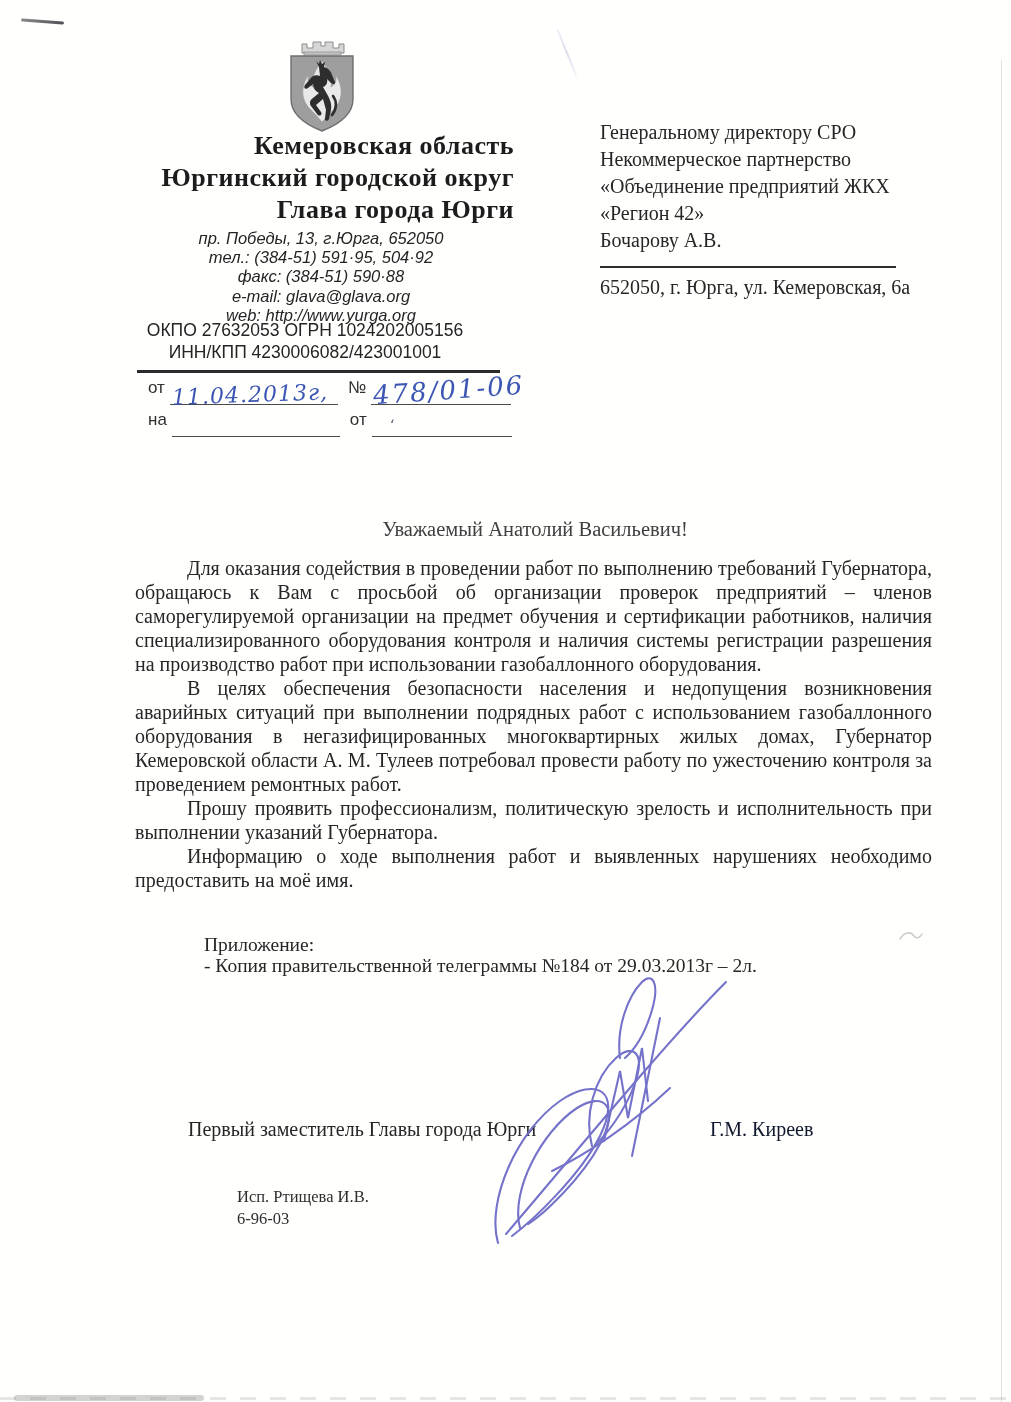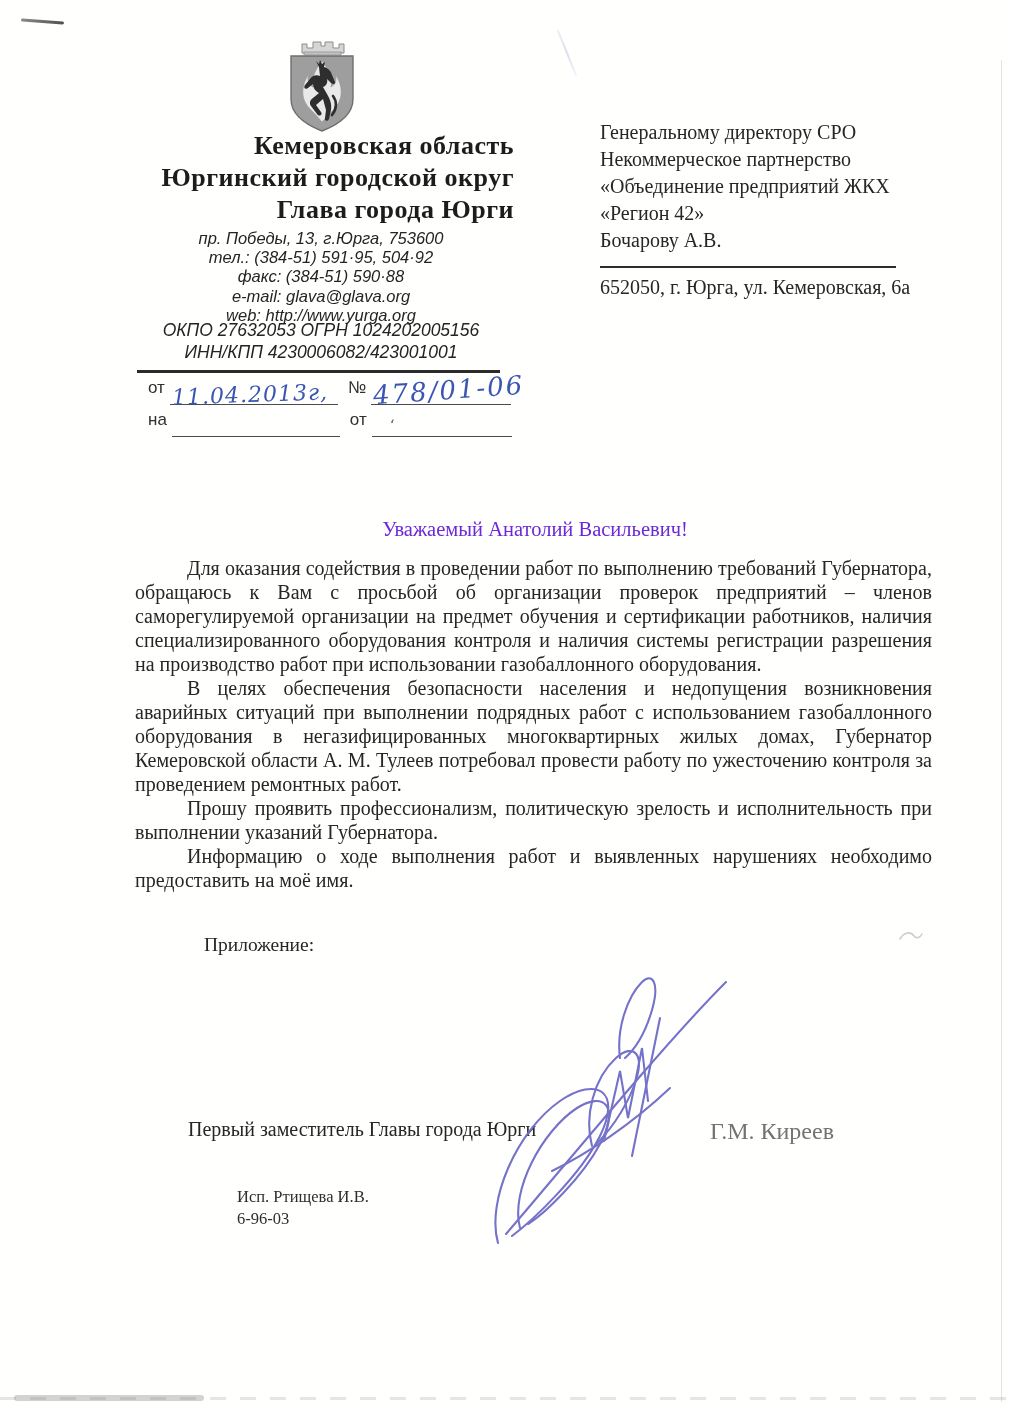--- a/index.html
+++ b/index.html
@@ -19,22 +19,22 @@
     background:repeating-linear-gradient(90deg, rgba(140,140,135,.45) 0 16px, transparent 16px 30px); }
   .bottom-blob { position:absolute; bottom:1px; left:14px; width:190px; height:6px;
     background:rgba(130,130,125,.35); border-radius:3px; }
 
   
   .emblem { position:absolute; left:282px; top:36px; }
   .lh-titles { position:absolute; left:128px; top:130px; width:386px; text-align:right;
     font-weight:bold; font-size:26px; line-height:32px; color:#1c1c1c; letter-spacing:.5px; }
   .lh-contact { position:absolute; left:128px; top:229px; width:386px; text-align:center;
     font-family:"Liberation Sans", sans-serif; font-style:italic; font-size:16.5px; line-height:19.2px; color:#242424; }
-  .lh-registry { position:absolute; left:128px; top:319px; width:386px; text-align:center;
-    font-family:"Liberation Sans", sans-serif; font-style:italic; font-size:17.5px; line-height:22px; color:#242424; }
+  .lh-registry { position:absolute; left:112px; top:319px; width:386px; text-align:center;
+    font-family:"Liberation Sans", sans-serif; font-size:17.5px; line-height:22px; color:#242424; }
   .lh-rule { position:absolute; left:137px; top:370px; width:363px; height:3px; background:#2b2b2b; }
 
   
   .ref-row { position:absolute; left:148px; width:380px; display:flex; align-items:flex-start;
     font-family:"Liberation Sans", sans-serif; font-size:17px; color:#303030; }
   .ref-row-1 { top:378px; }
   .ref-row-2 { top:410px; }
   .ref-label { padding-bottom:2px; }
   .uline { display:inline-block; border-bottom:1.6px solid #4a4a4a; height:26px; position:relative; }
   .uline-a { width:168px; margin-left:5px; }
@@ -47,30 +47,30 @@
   .hw-tick { position:absolute; bottom:2px; left:18px; font-size:15px; color:#5a5a70; font-style:normal; }
 
   
   .recipient { position:absolute; left:600px; top:119px; width:340px;
     font-size:20px; line-height:27px; color:#262626; }
   .recipient-rule { width:296px; height:0; border-top:2px solid #2d2d2d; margin-top:12px; }
   .recipient-address { margin-top:6px; font-size:20px; }
 
   
   .salutation { position:absolute; left:135px; top:518px; width:800px; text-align:center;
-    font-size:20.5px; color:#6d28d9; }
+    font-size:20.5px; color:#404040; }
   .body-text { position:absolute; left:135px; top:556px; width:797px; }
   .body-text p { margin:0; font-size:20px; line-height:24px; text-align:justify;
     text-indent:52px; color:#262626; }
   .attachment { position:absolute; left:184px; top:934px; width:640px;
     font-size:19.5px; line-height:21px; color:#262626;margin-left:20px; }
 
   
   .sig-title { position:absolute; left:188px; top:1118px; font-size:20px; color:#262626; }
-  .sig-name { position:absolute; left:710px; top:1118px; font-size:24px; color:#737373;font-family:Liberation Serif, serif; }
+  .sig-name { position:absolute; left:710px; top:1118px; font-size:20px; color:#0f172a;font-family:Liberation Serif, serif; }
   .sig-scrawl { position:absolute; left:492px; top:966px; z-index:3; }
   .executor { position:absolute; left:198px; top:1186px; font-size:16.5px; line-height:22px; color:#2e2e2e;margin-left:39px; }
 </style>
 </head>
 <body>
 
 <div class="page">
 
   <div class="artifact-stroke"></div>
   <div class="artifact-scratch"></div>
@@ -90,21 +90,21 @@
     <path d="M51,60 c4,5 4,13 -1,19" stroke="#2e2e2e" stroke-width="2.6" fill="none" stroke-linecap="round"></path>
   </svg>
 
   <div class="lh-titles">
     <div>Кемеровская область</div>
     <div>Юргинский городской округ</div>
     <div>Глава города Юрги</div>
   </div>
 
   <div class="lh-contact">
-    <div>пр. Победы, 13, г.Юрга, 753600</div>
+    <div>пр. Победы, 13, г.Юрга, 652050</div>
     <div>тел.: (384-51) 591·95, 504·92</div>
     <div>факс: (384-51) 590·88</div>
     <div>e-mail: glava@glava.org</div>
     <div>web: http://www.yurga.org</div>
   </div>
 
   <div class="lh-registry">
     <div>ОКПО 27632053 ОГРН 1024202005156</div>
     <div>ИНН/КПП 4230006082/423001001</div>
   </div>
@@ -145,20 +145,21 @@
 
   <div class="body-text">
     <p>Для оказания содействия в проведении работ по выполнению требований Губернатора, обращаюсь к Вам с просьбой об организации проверок предприятий – членов саморегулируемой организации на предмет обучения и сертификации работников, наличия специализированного оборудования контроля и наличия системы регистрации разрешения на производство работ при использовании газобаллонного оборудования.</p>
     <p>В целях обеспечения безопасности населения и недопущения возникновения аварийных ситуаций при выполнении подрядных работ с использованием газобаллонного оборудования в негазифицированных многоквартирных жилых домах, Губернатор Кемеровской области А. М. Тулеев потребовал провести работу по ужесточению контроля за проведением ремонтных работ.</p>
     <p>Прошу проявить профессионализм, политическую зрелость и исполнительность при выполнении указаний Губернатора.</p>
     <p>Информацию о ходе выполнения работ и выявленных нарушениях необходимо предоставить на моё имя.</p>
   </div>
 
   <div class="attachment">
     <div>Приложение:</div>
+    <div>- Копия правительственной телеграммы №184 от 29.03.2013г – 2л.</div>
   </div>
 
   <svg class="sig-scrawl" width="242" height="284" viewBox="0 0 242 284">
     <g fill="none" stroke="#6e6bc7" stroke-width="2.1" stroke-linecap="round" opacity="0.95">
       <path d="M14,268 C60,215 170,80 234,16"></path>
       <path d="M6,277 C-6,235 25,165 68,135 C105,110 130,125 108,170 C88,210 40,255 20,270"></path>
       <path d="M28,262 C18,225 50,165 85,142 C112,125 128,140 108,178 C90,212 52,248 36,258"></path>
       <path d="M100,180 C92,150 102,112 124,92 C142,76 154,88 142,120 C132,146 115,168 104,178"></path>
       <path d="M128,92 C124,62 136,30 150,16 C160,6 168,16 160,44 C153,68 142,84 133,92"></path>
       <path d="M112,175 L128,105 L136,152 L150,82 L156,135"></path>

